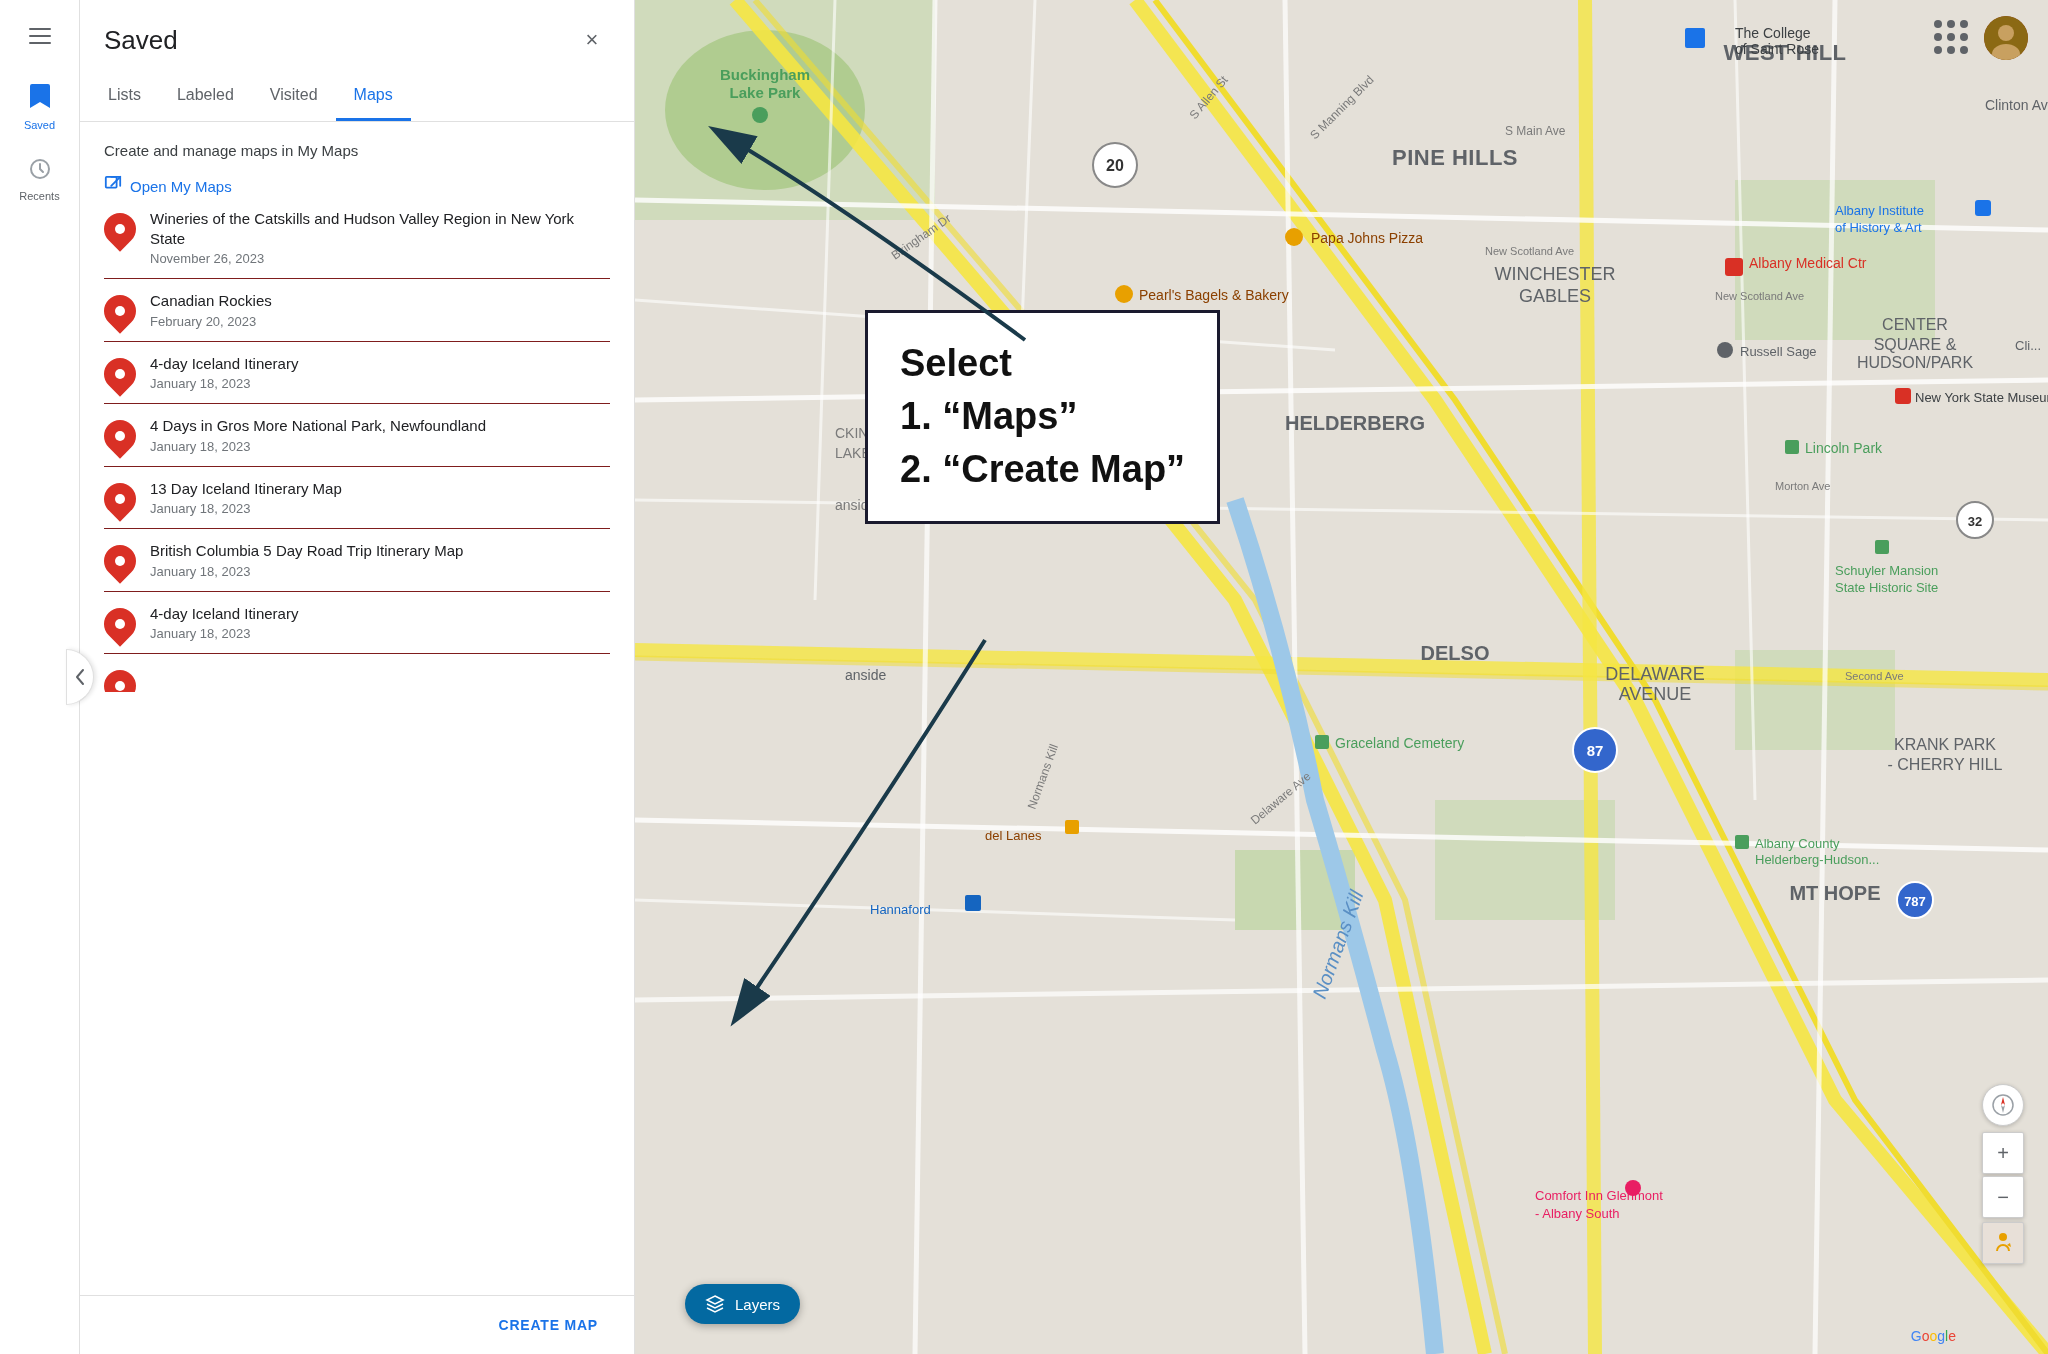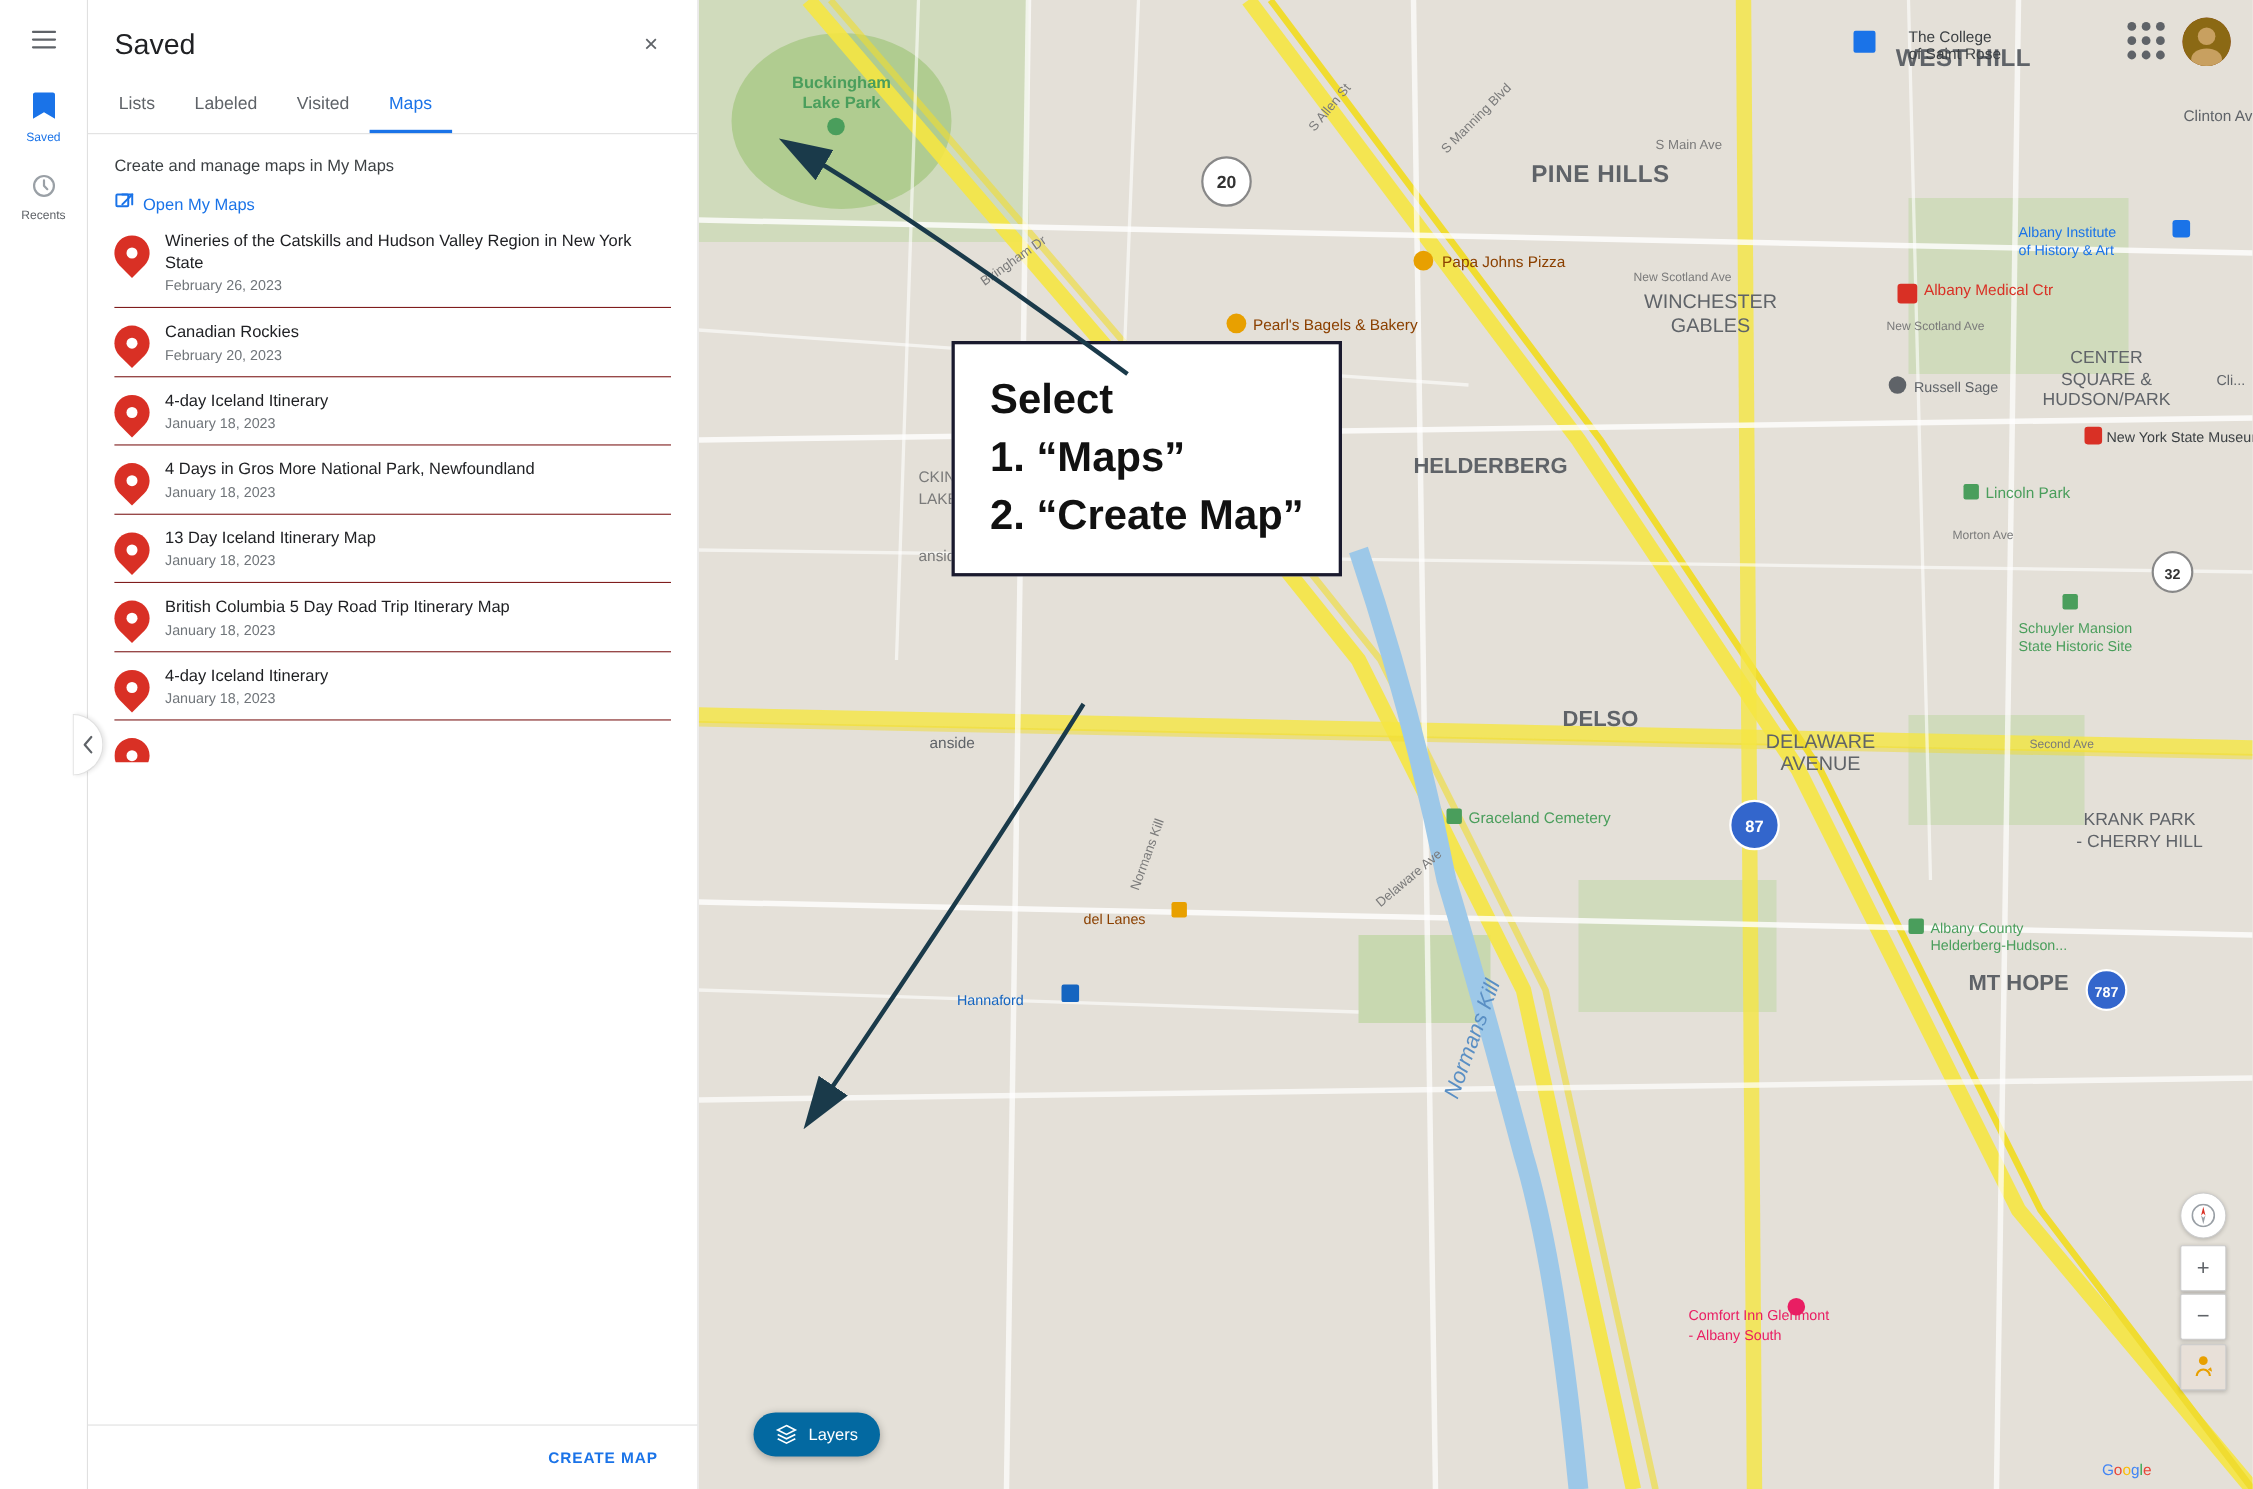--- a/index.html
+++ b/index.html
@@ -369,21 +369,21 @@
       </span>
       <span>Open My Maps</span>
     </a>
 
     <div class="map-list">
 
       <div class="map-item">
         <div class="map-pin"></div>
         <div class="map-item-info">
           <div class="map-item-title">Wineries of the Catskills and Hudson Valley Region in New York State</div>
-          <div class="map-item-date">February 26, 2023</div>
+          <div class="map-item-date">November 26, 2023</div>
         </div>
       </div>
 
       <div class="map-item">
         <div class="map-pin"></div>
         <div class="map-item-info">
           <div class="map-item-title">Canadian Rockies</div>
           <div class="map-item-date">February 20, 2023</div>
         </div>
       </div>

